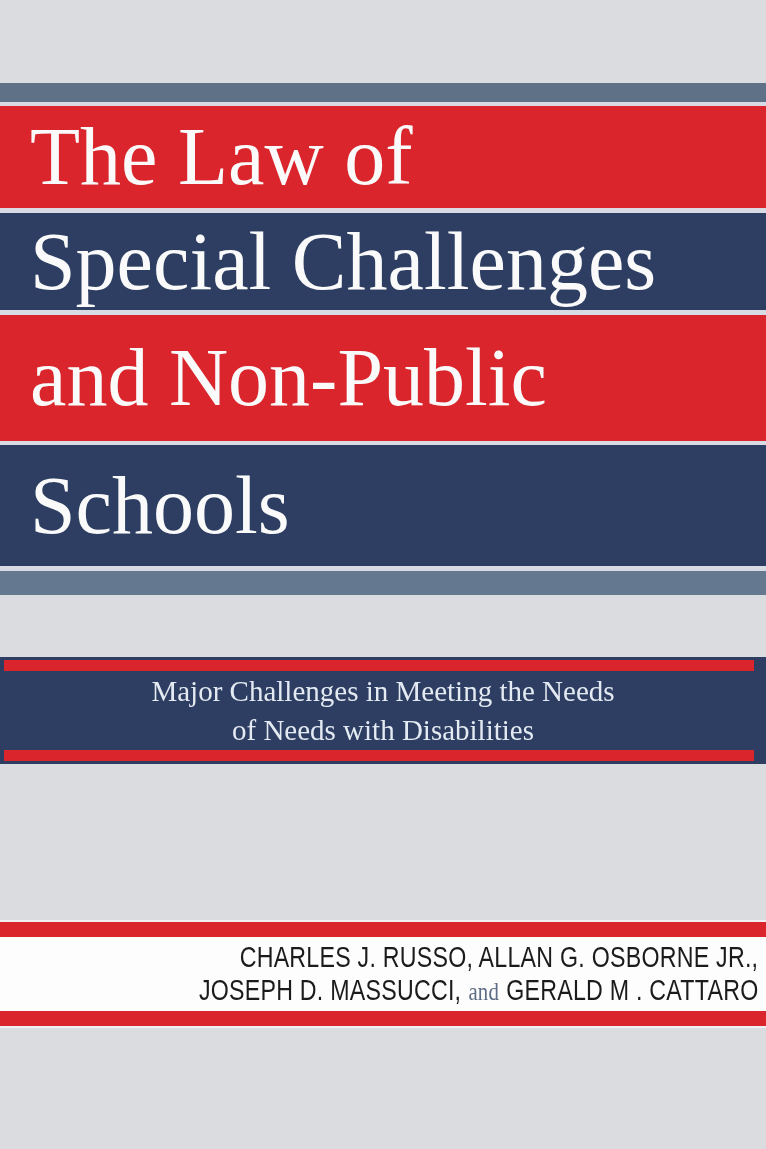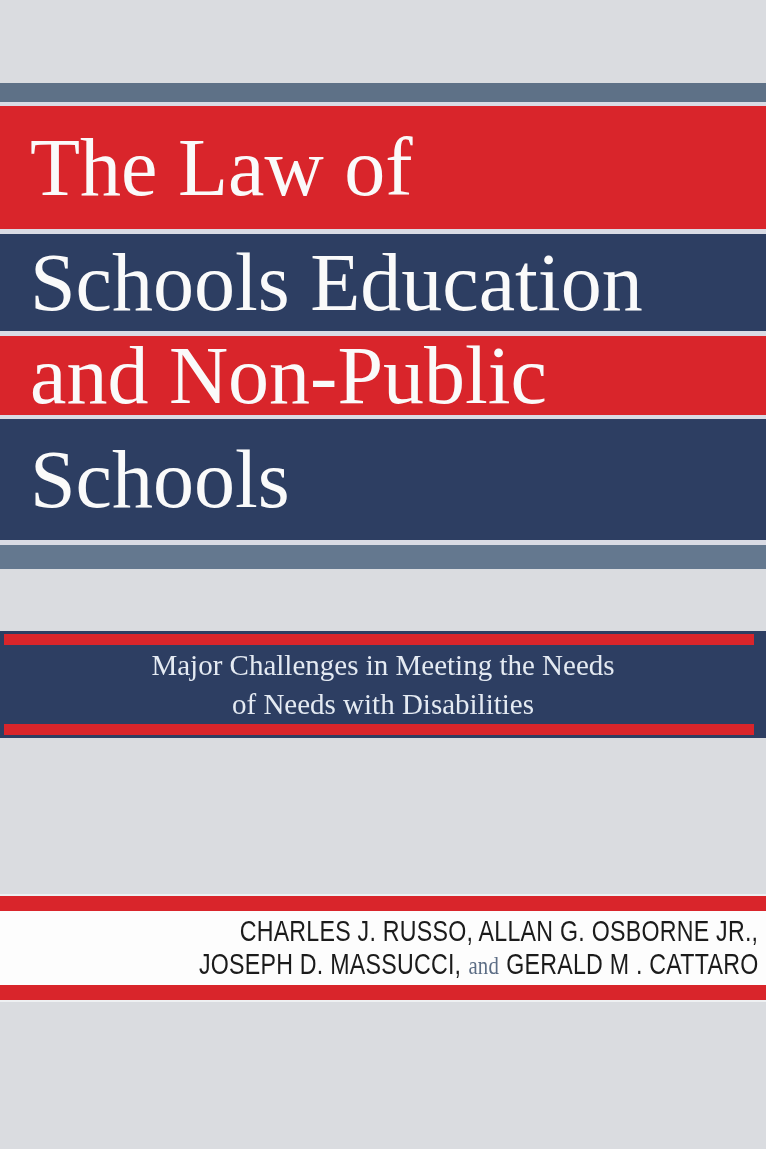--- a/index.html
+++ b/index.html
@@ -37,23 +37,23 @@
   .hairline{flex:0 0 auto;background:var(--band-hairline);}
   .hl4{height:4px;}
   .hl5{height:5px;}
   .titleband{
     flex:0 0 auto;
     display:flex;align-items:center;
     padding-left:30px;box-sizing:border-box;
   }
   .band-red{background:var(--red);}
   .band-navy{background:var(--navy);}
-  .tb1{height:123px;}
+  .tb1{height:102px;}
   .tb2{height:97px;}
-  .tb3{height:79px;text-align:center;}
+  .tb3{height:126px;text-align:center;}
   .tb4{height:121px;}
   .title-line{
     font-family:"Liberation Serif",serif;
     font-size:82px;line-height:1;
     color:var(--title-text);
     white-space:nowrap;
     letter-spacing:0px;
   }
   
   .banner{
@@ -115,21 +115,21 @@
 
   <div class="slate slate-top"></div>
   <div class="hairline hl4"></div>
 
   <div class="titleband band-red tb1">
     <span class="title-line">The Law of</span>
   </div>
   <div class="hairline hl5"></div>
 
   <div class="titleband band-navy tb2">
-    <span class="title-line">Schools Education</span>
+    <span class="title-line">Special Challenges</span>
   </div>
   <div class="hairline hl5"></div>
 
   <div class="titleband band-red tb3">
     <span class="title-line">and Non-Public</span>
   </div>
   <div class="hairline hl4"></div>
 
   <div class="titleband band-navy tb4">
     <span class="title-line">Schools</span>

